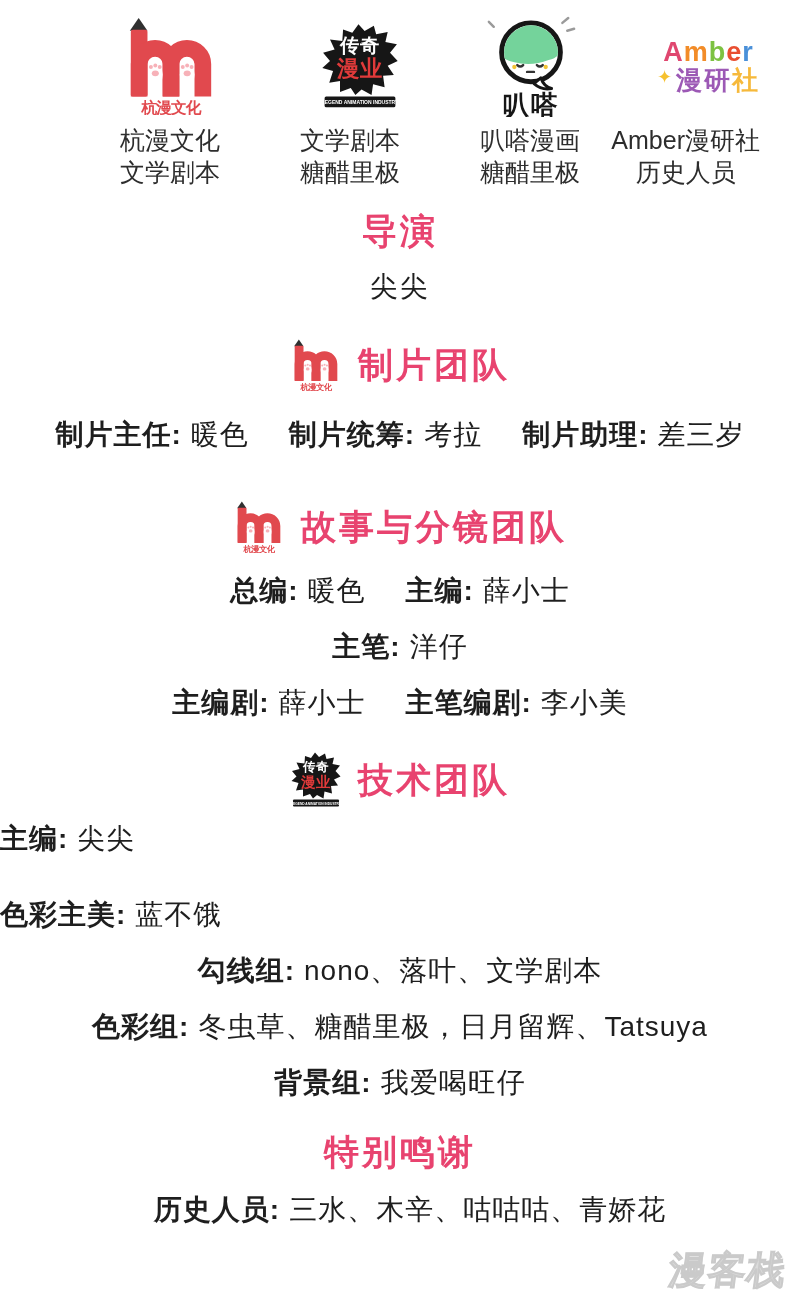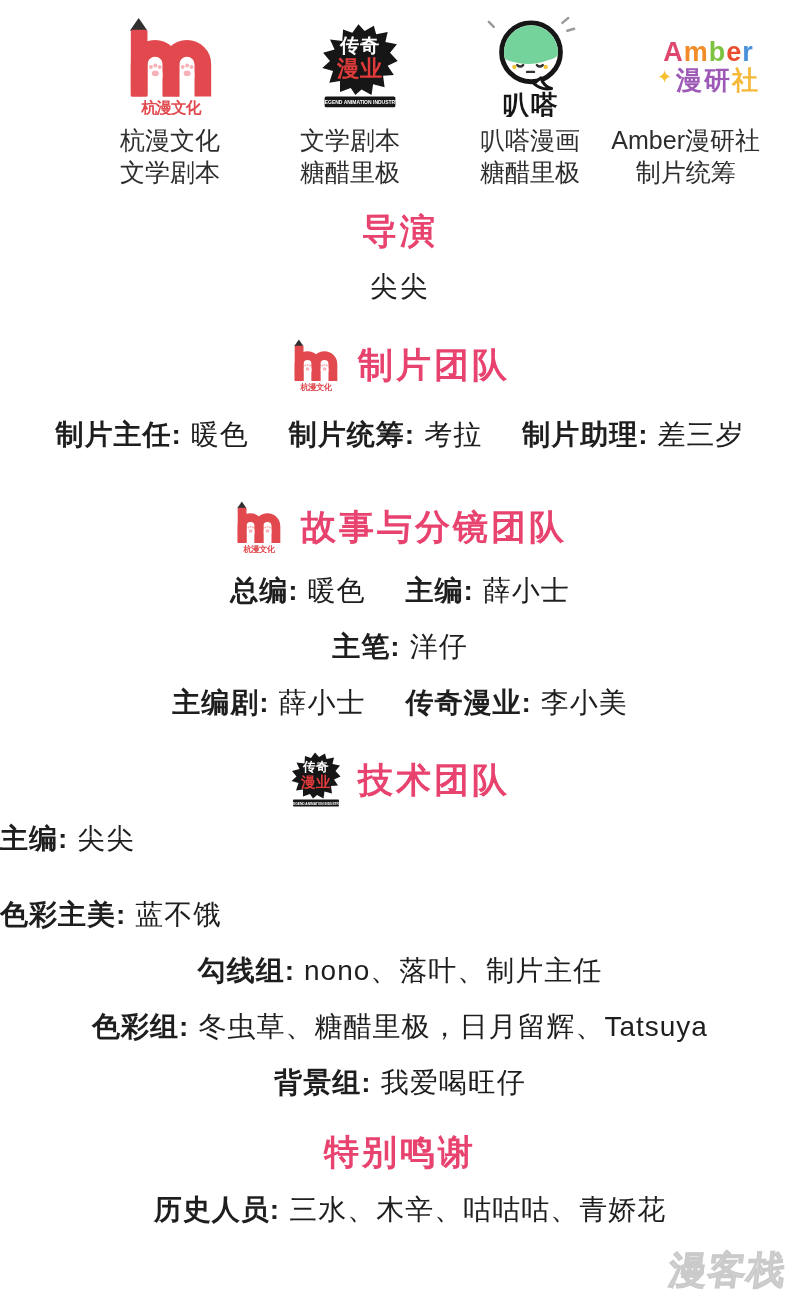--- a/index.html
+++ b/index.html
@@ -156,21 +156,21 @@
 
     <div class="partner">
       <div class="logo-box">
         <div class="amber-logo">
           <div class="amber-r1"><span class="a1">A</span><span class="a2">m</span><span class="a3">b</span><span class="a4">e</span><span class="a5">r</span></div>
           <div class="amber-r2"><span class="star">✦</span><span class="m1">漫</span><span class="m2">研</span><span class="m3">社</span></div>
         </div>
       </div>
       <div class="caption">
         <div>Amber漫研社</div>
-        <div>制片统筹</div>
+        <div>历史人员</div>
       </div>
     </div>
   </div>
 
   <div class="sec-head h-director">
     <span class="sec-title">导演</span>
   </div>
   <div class="name-only mt14">尖尖</div>
 
   <div class="sec-head h-production">
@@ -193,35 +193,35 @@
   </div>
   <div class="line mt20">
     <span class="pair"><span class="lbl">总编:</span><span class="val">暖色</span></span>
     <span class="pair"><span class="lbl">主编:</span><span class="val">薛小士</span></span>
   </div>
   <div class="line mt20">
     <span class="pair"><span class="lbl">主笔:</span><span class="val">洋仔</span></span>
   </div>
   <div class="line mt20">
     <span class="pair"><span class="lbl">主编剧:</span><span class="val">薛小士</span></span>
-    <span class="pair"><span class="lbl">传奇漫业:</span><span class="val">李小美</span></span>
+    <span class="pair"><span class="lbl">主笔编剧:</span><span class="val">李小美</span></span>
   </div>
 
   <div class="sec-head h-tech">
     <svg class="mini-legend" viewBox="0 0 104 110">
         <use href="#g-legend"></use>
       </svg>
     <span class="sec-title">技术团队</span>
   </div>
   <div class="line mt8">
     <span class="pair"><span class="lbl">主编:</span><span class="val">尖尖</span></span>
     <span class="pair"><span class="lbl">色彩主美:</span><span class="val">蓝不饿</span></span>
   </div>
   <div class="line mt20">
-    <span class="pair"><span class="lbl">勾线组:</span><span class="val">nono、落叶、制片主任</span></span>
+    <span class="pair"><span class="lbl">勾线组:</span><span class="val">nono、落叶、文学剧本</span></span>
   </div>
   <div class="line mt20">
     <span class="pair"><span class="lbl">色彩组:</span><span class="val">冬虫草、糖醋里极，日月留辉、Tatsuya</span></span>
   </div>
   <div class="line mt20">
     <span class="pair"><span class="lbl">背景组:</span><span class="val">我爱喝旺仔</span></span>
   </div>
 
   <div class="sec-head h-thanks">
     <span class="sec-title">特别鸣谢</span>

